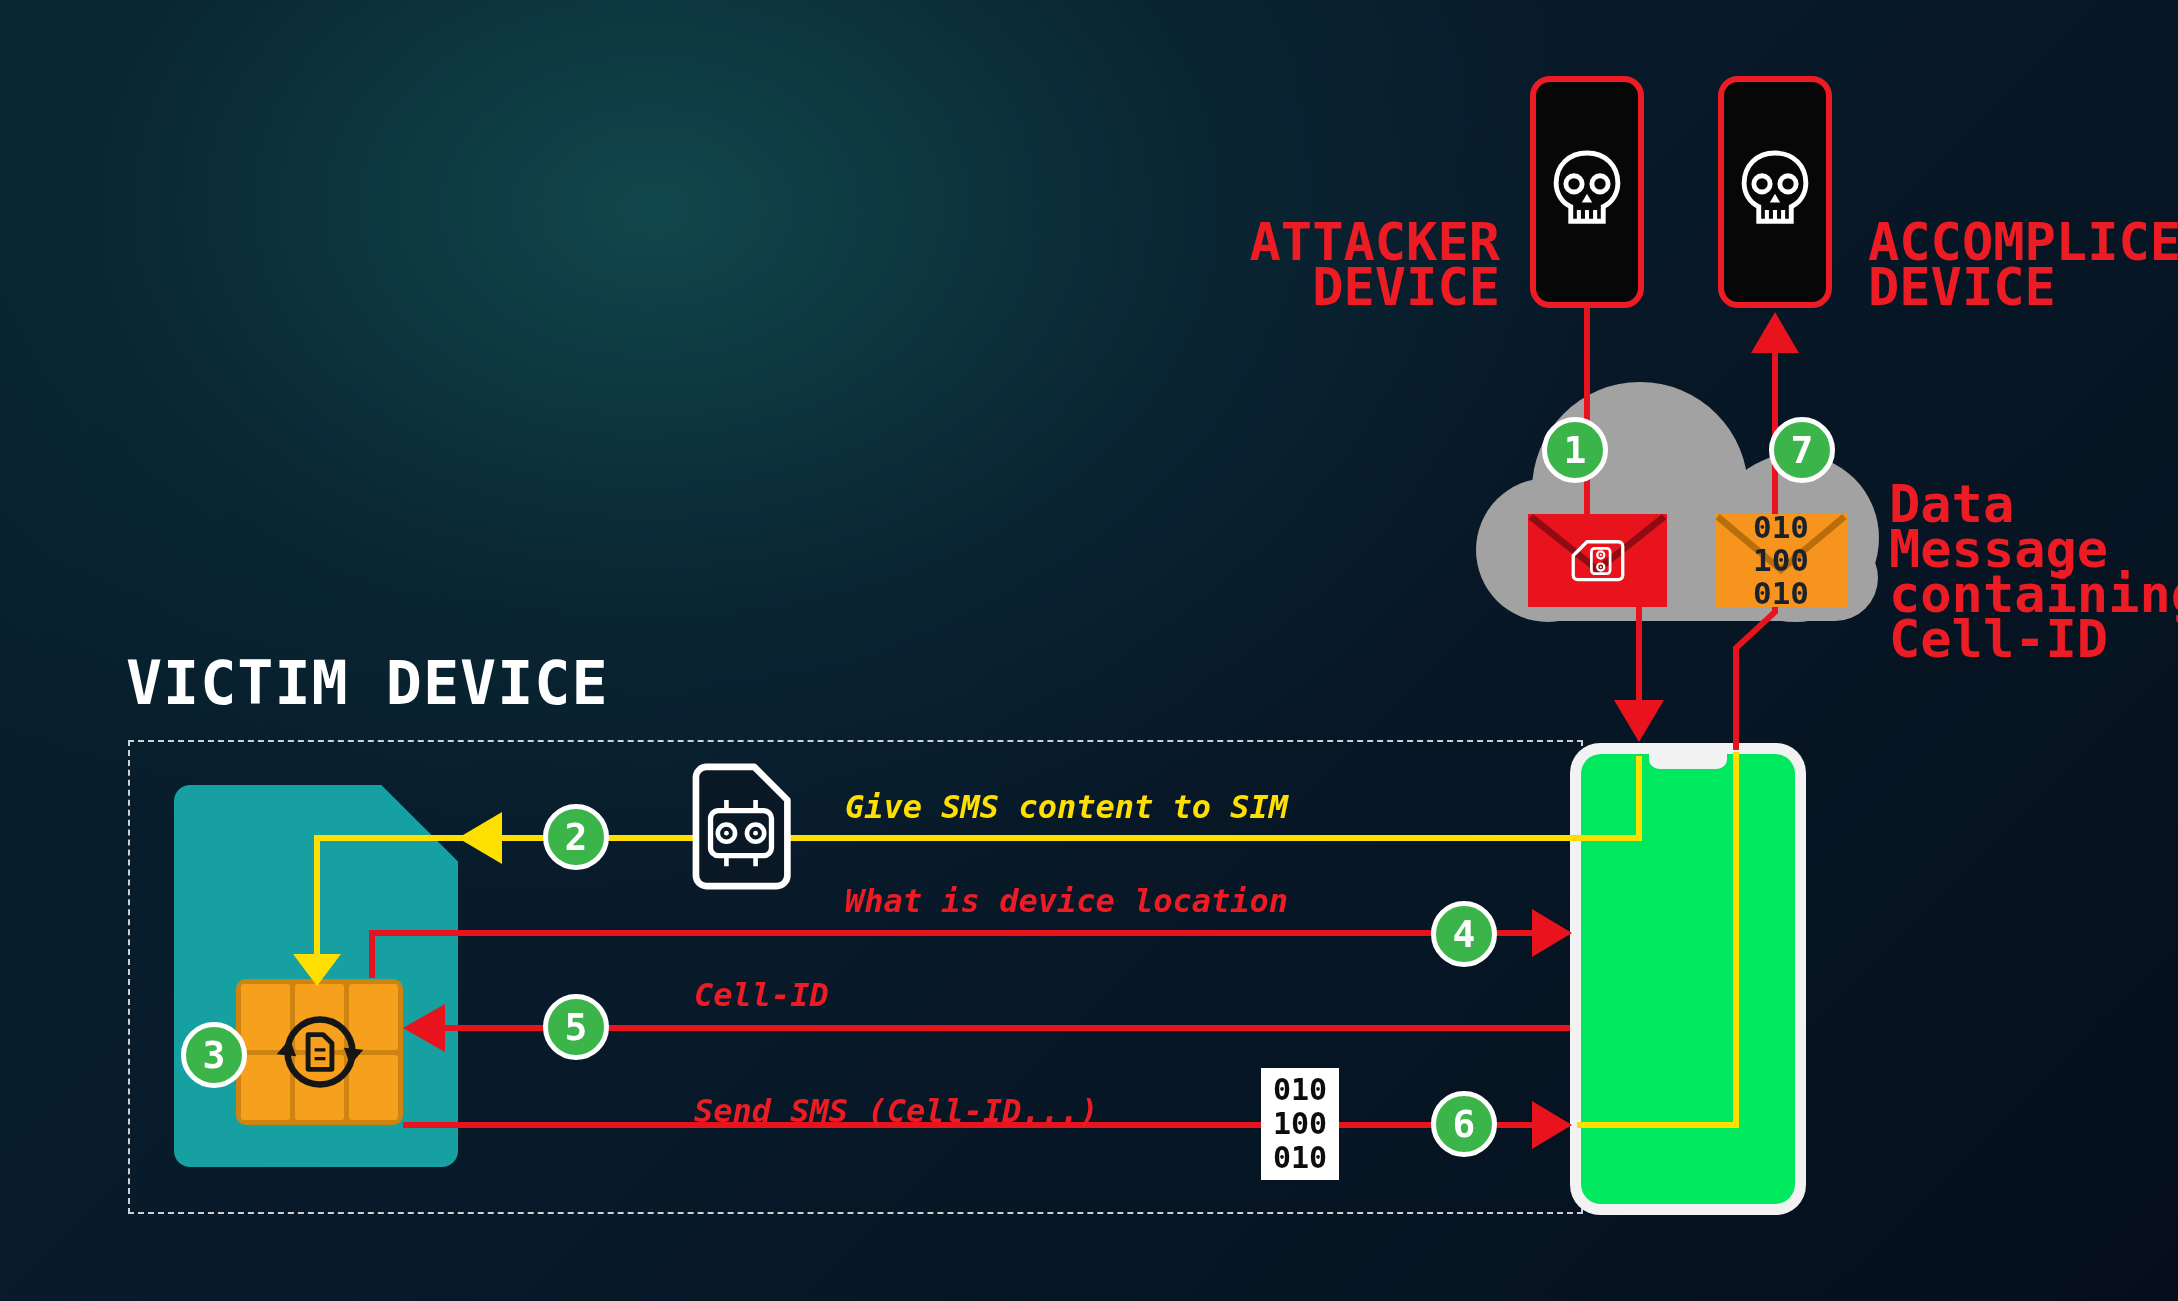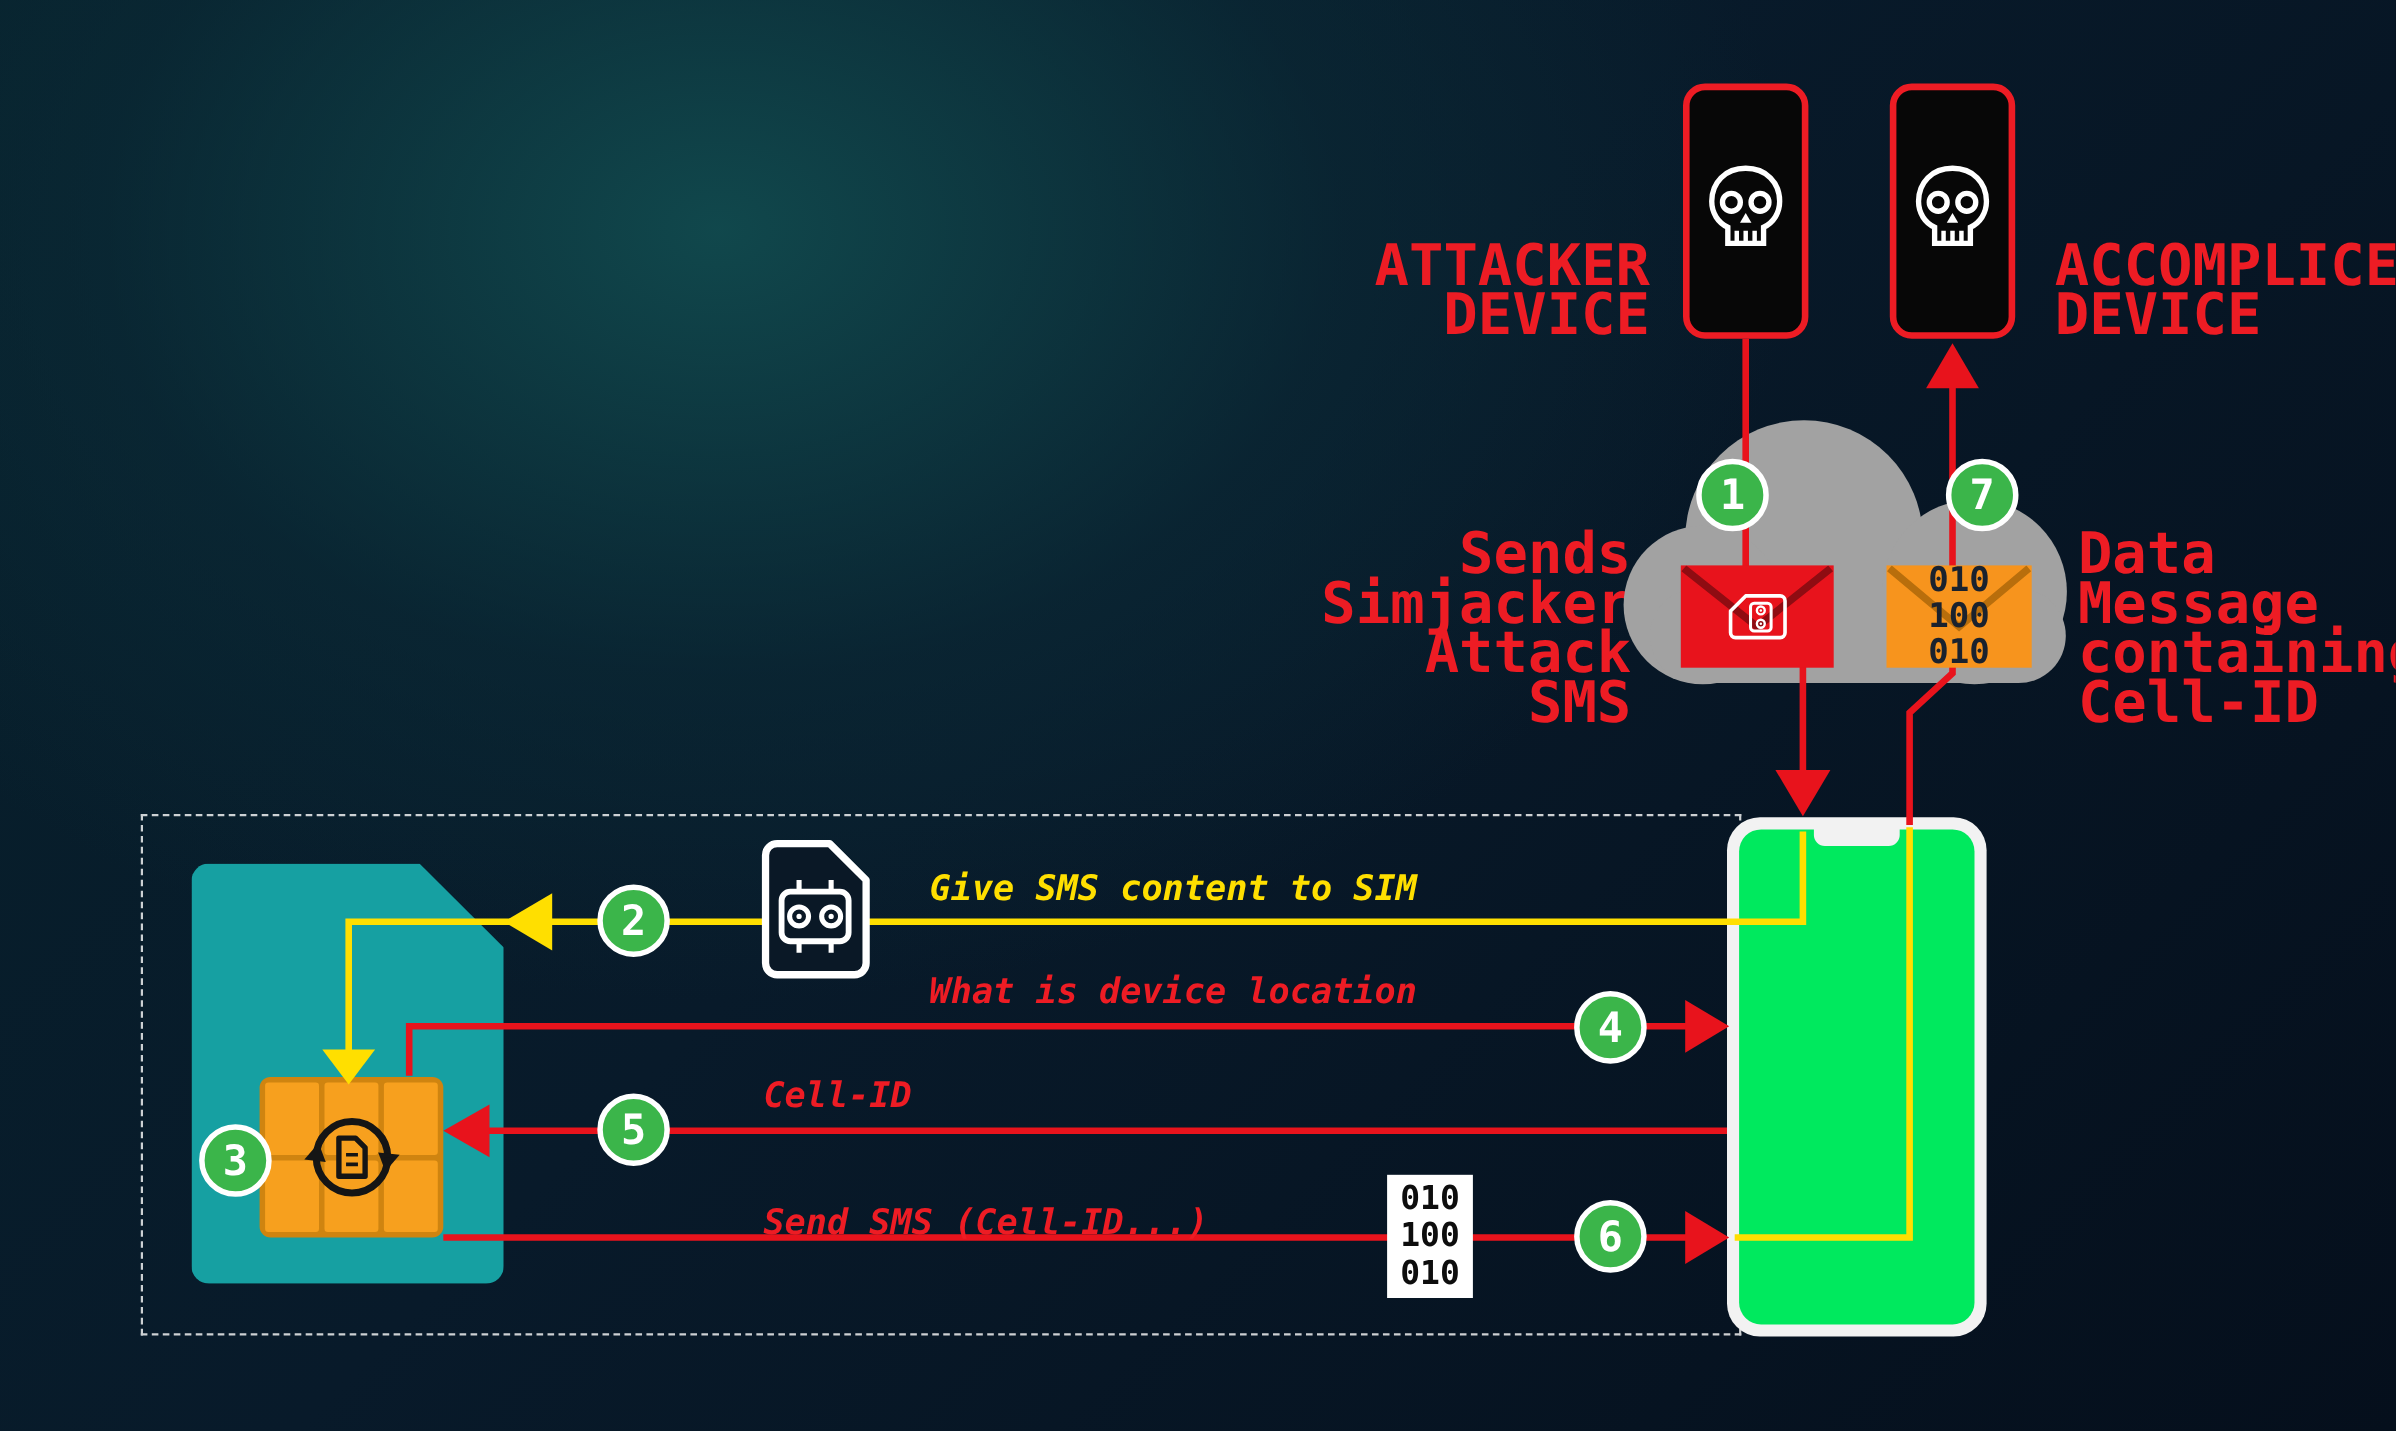--- a/index.html
+++ b/index.html
@@ -181,29 +181,26 @@
   </svg>
 
   <div class="sms-box">010
 100
 010</div>
 
   <div class="lbl red-lbl right" style="left:1080px; top:220px; width:420px;">ATTACKER
 DEVICE</div>
   <div class="lbl red-lbl" style="left:1868px; top:220px; width:440px;">ACCOMPLICE
 DEVICE</div>
-  <div class="lbl red-lbl right" style="left:1083px; top:482px; width:400px;">Sends
-Simjacker
-Attack
-SMS</div>
   <div class="lbl red-lbl" style="left:1889px; top:482px; width:300px;">Data
 Message
 containing
 Cell-ID</div>
 
+  <div class="victim-title">VICTIM DEVICE</div>
 
   <div class="msg yellowtext" style="left:845px; top:788px;">Give SMS content to SIM</div>
   <div class="msg redtext" style="left:845px; top:882px;">What is device location</div>
   <div class="msg redtext" style="left:694px; top:976px;">Cell-ID</div>
   <div class="msg redtext" style="left:694px; top:1072px;margin-top:20px;">Send SMS (Cell-ID...)</div>
 
   <div class="badge" style="left:1542px; top:417px;">1</div>
   <div class="badge" style="left:543px; top:804px;">2</div>
   <div class="badge" style="left:181px; top:1022px;">3</div>
   <div class="badge" style="left:1431px; top:901px;">4</div>

